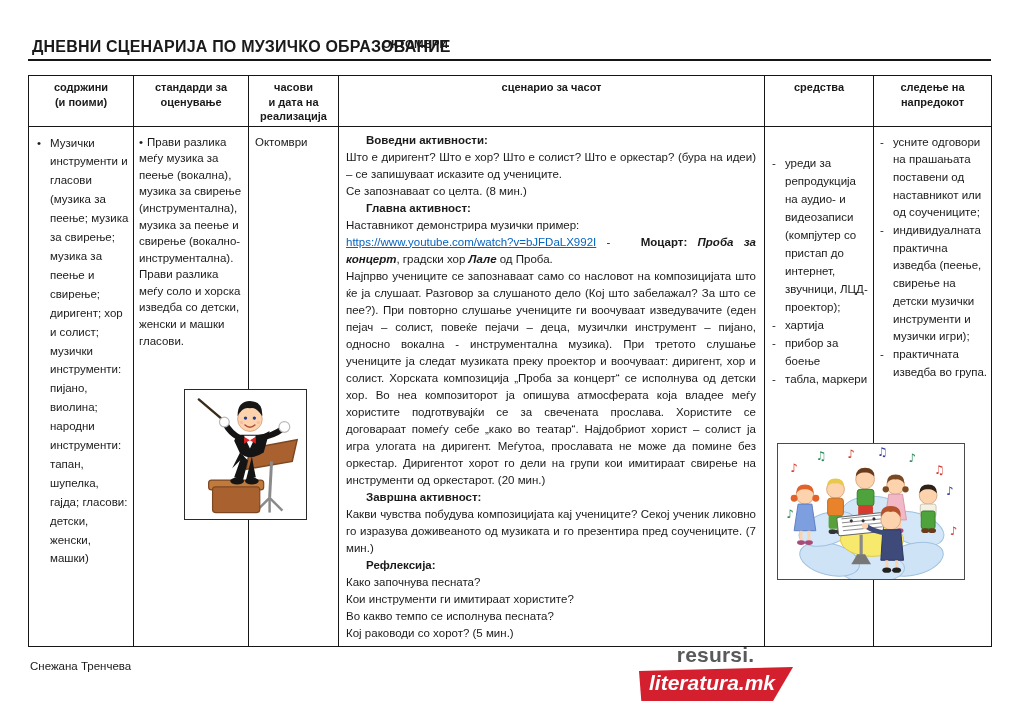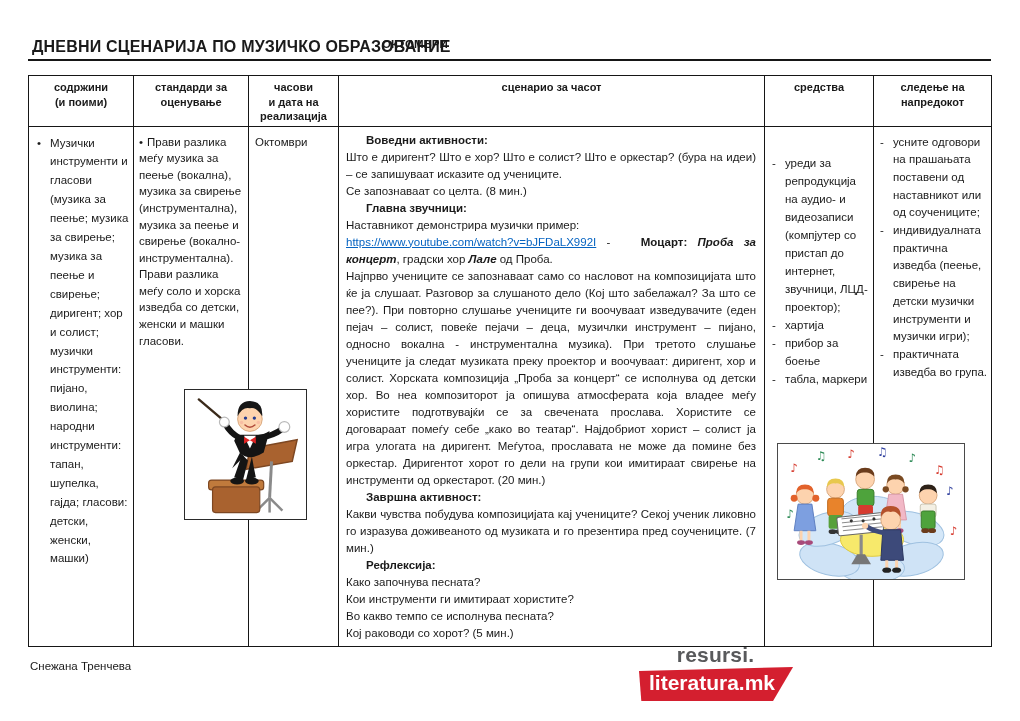--- a/index.html
+++ b/index.html
@@ -49,21 +49,21 @@
   .conductor-frame { left:184px; top:389px; width:123px; height:131px; border:1.5px solid #2a2a2a; }
   .choir-frame     { left:777px; top:443px; width:188px; height:137px; border:1px solid #4a4a4a; }
   .img-frame svg { display:block; width:100%; height:100%; }
 
   
   .footer-author { position:absolute; left:30px; top:660px; font-size:11.5px; }
   .logo { position:absolute; left:638px; top:643px; height:34px; display:flex; align-items:center; z-index:2;flex-direction:column; }
   .logo-prefix { color:#58595b; font-weight:bold; font-size:21px; letter-spacing:.2px; }
   .logo-badge  {
     margin-left:1px; background:#d41f2f; color:#ffffff; font-weight:bold; font-size:21px;
-    padding:4px 18px 6px 10px; clip-path:polygon(0 12%, 100% 0, 87% 100%, 1.5% 100%);
+    padding:4px 18px 6px 10px; clip-path:polygon(0 12%, 100% 0, 87% 100%, 1.5% 100%);font-style:italic;
   }
 </style>
 </head>
 <body>
 
 <div class="doc-header">
   <span class="doc-title">ДНЕВНИ СЦЕНАРИЈА ПО МУЗИЧКО ОБРАЗОВАНИЕ</span>
   <span class="doc-month">ОКТОМВРИ</span>
 </div>
 <div class="header-rule"></div>
@@ -108,21 +108,21 @@
       </td>
 
       <td class="cell hours-cell">
         <p>Октомври</p>
       </td>
 
       <td class="cell scenario-cell">
         <p class="bold">Воведни активности:</p>
         <p>Што е диригент? Што е хор? Што е солист? Што е оркестар? (бура на идеи) – се запишуваат исказите од учениците.</p>
         <p>Се запознаваат со целта. (8 мин.)</p>
-        <p class="bold">Главна звучници:</p>
+        <p class="bold">Главна активност:</p>
         <p>Наставникот демонстрира музички пример:</p>
         <p><a class="yt-link" href="#" title="https://www.youtube.com/watch?v=bJFDaLX992I">https://www.youtube.com/watch?v=bJFDaLX992I</a><span> - </span><span class="bold">Моцарт: </span><span class="bi">Проба за концерт</span><span>, градски хор </span><span class="bi">Лале</span><span> од Проба.</span></p>
         <p>Најпрво учениците се запознаваат само со насловот на композицијата што ќе ја слушаат. Разговор за слушаното дело (Кој што забелажал? За што се пее?). При повторно слушање учениците ги воочуваат изведувачите (еден пејач – солист, повеќе пејачи – деца, музичлки инструмент – пијано, односно вокална - инструментална музика). При третото слушање учениците ја следат музиката преку проектор и воочуваат: диригент, хор и солист. Хорската композиција „Проба за концерт“ се исполнува од детски хор. Во неа композиторот ја опишува атмосферата која владее меѓу хористите подготвувајќи се за свечената прослава. Хористите се договараат помеѓу себе „како во театар“. Најдобриот хорист – солист ја игра улогата на диригент. Меѓутоа, прославата не може да помине без оркестар. Диригентот хорот го дели на групи кои имитираат свирење на инструменти од оркестарот. (20 мин.)</p>
         <p class="bold">Завршна активност:</p>
         <p>Какви чувства побудува композицијата кај учениците? Секој ученик ликовно го изразува доживеаното од музиката и го презентира пред соучениците. (7 мин.)</p>
         <p class="bold">Рефлексија:</p>
         <p>Како започнува песната?</p>
         <p>Кои инструменти ги имитираат хористите?</p>
         <p>Во какво темпо се исполнува песната?</p>
         <p>Кој раководи со хорот? (5 мин.)</p>

